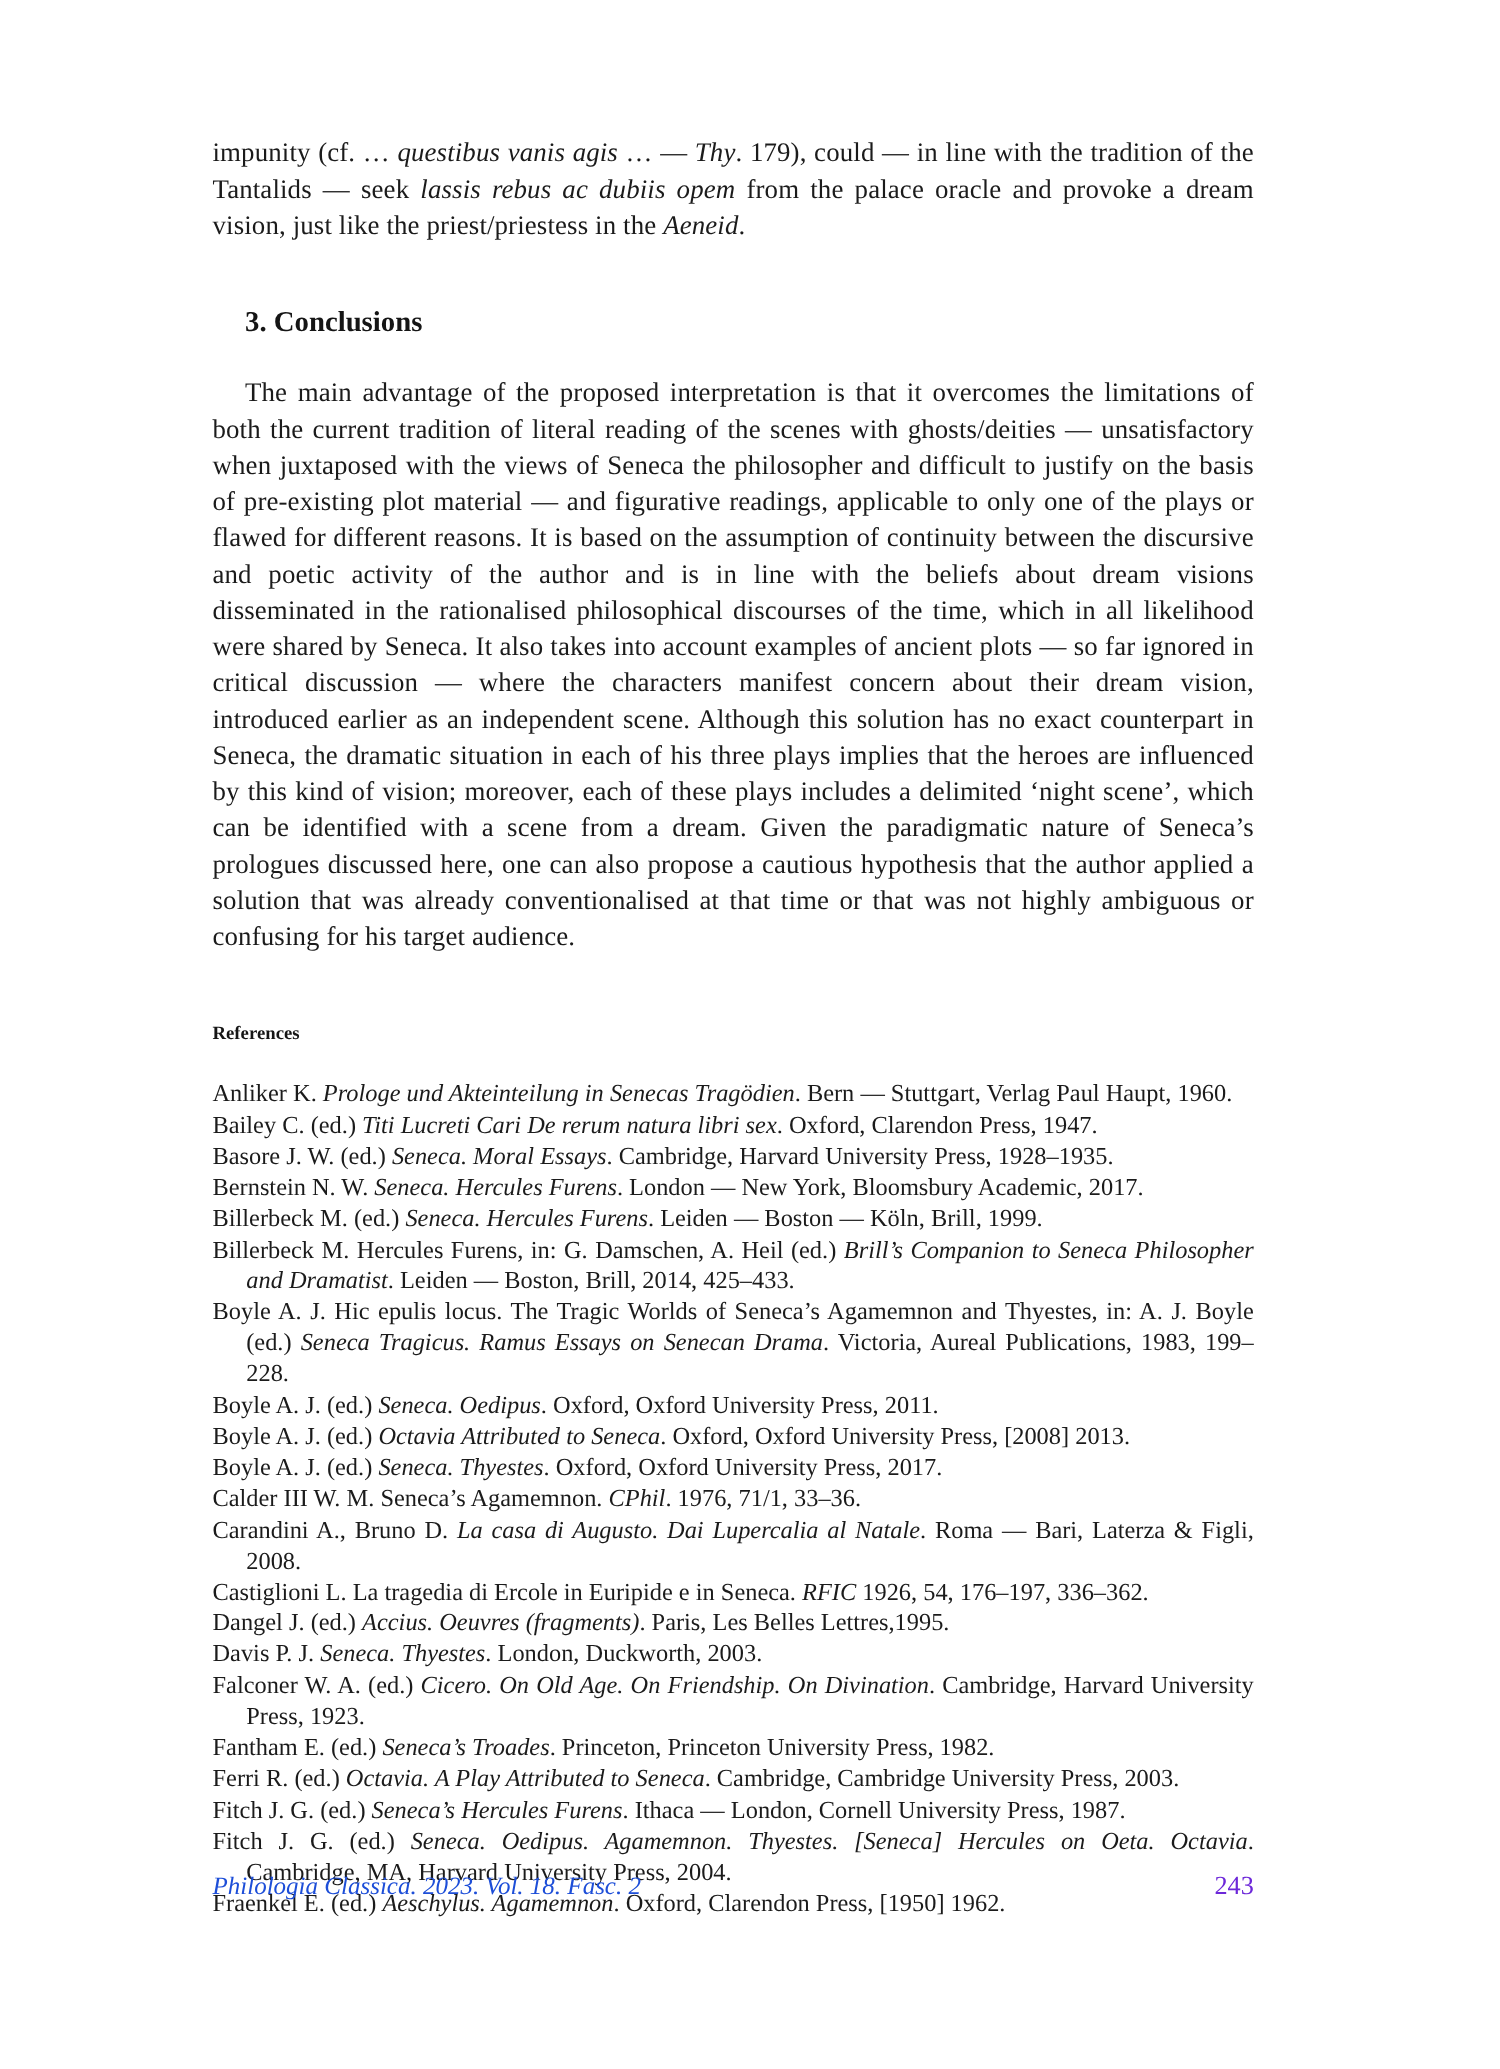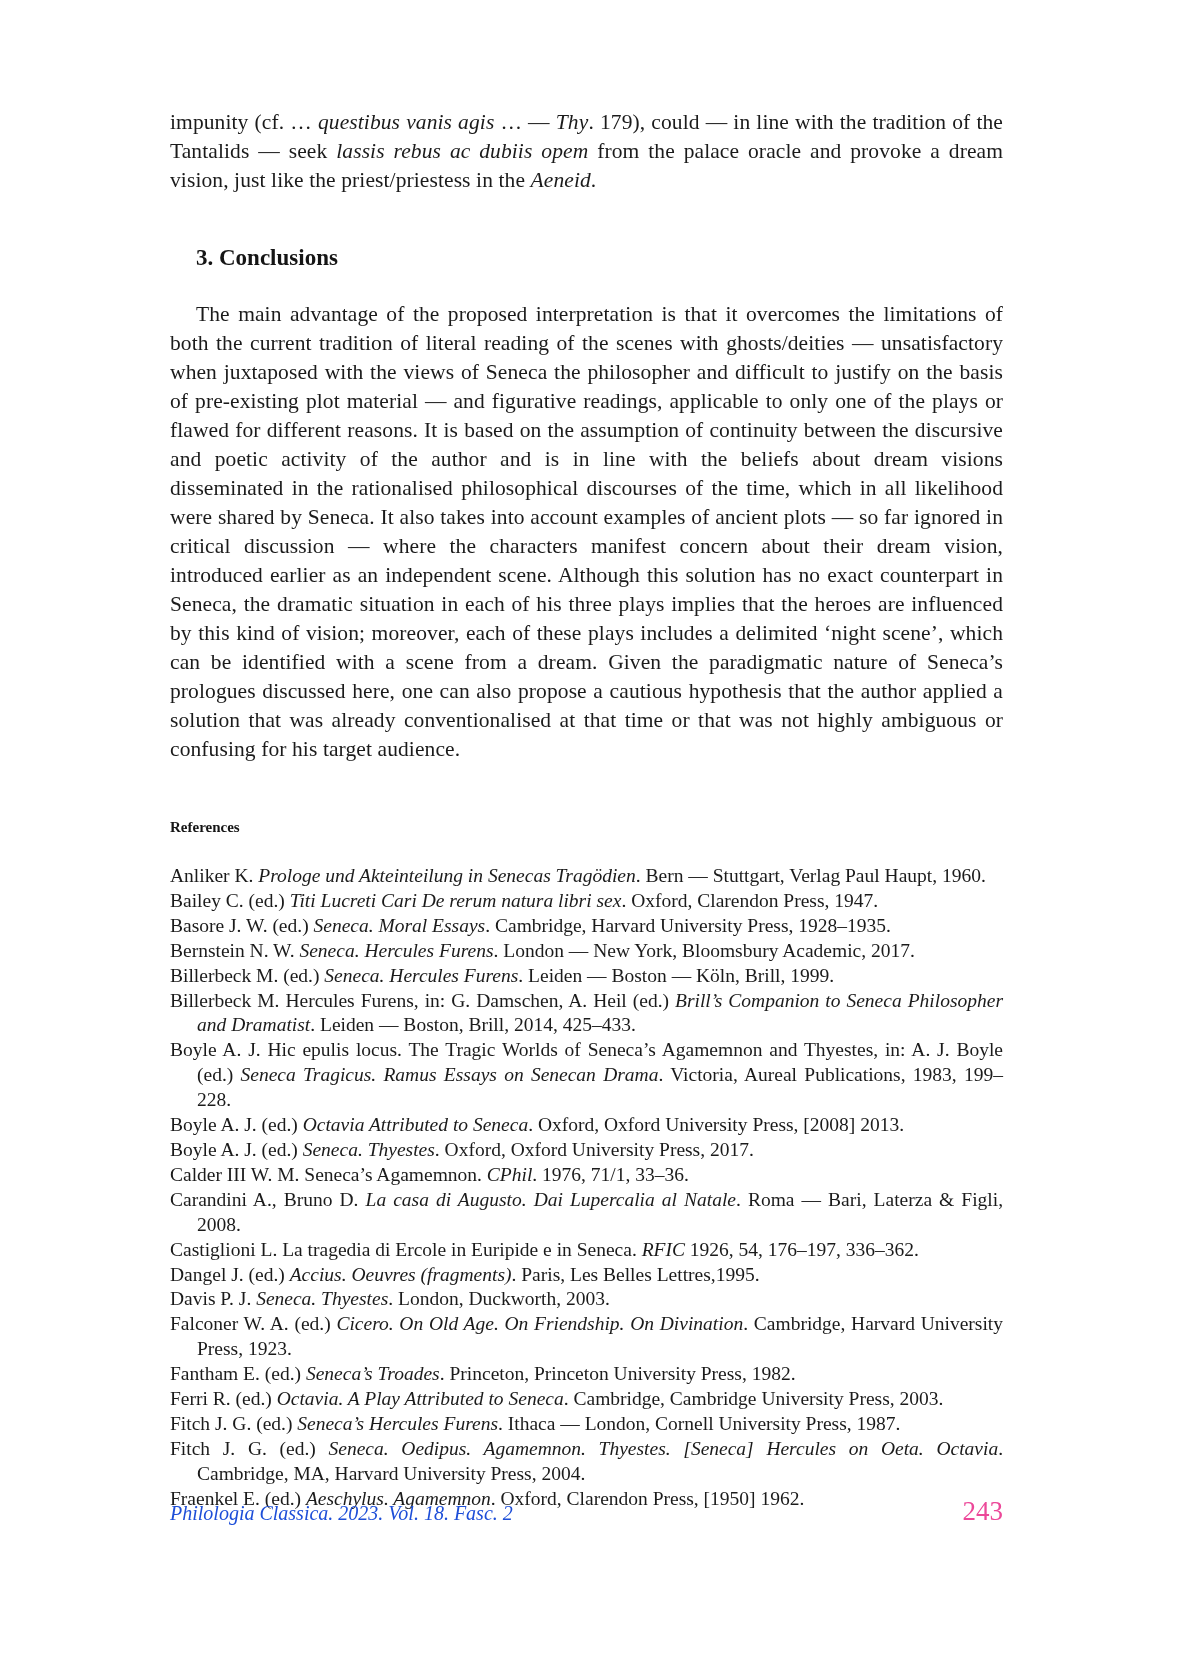--- a/index.html
+++ b/index.html
@@ -69,22 +69,22 @@
     display: flex;
     justify-content: space-between;
     align-items: baseline;
   }
   .footer .journal {
     font-style: italic;
     font-size: 20px;
     color: #1d4ed8;
   }
   .footer .page-num {
-    font-size: 27px;
-    color: #ec4899;
+    font-size: 21px;
+    color: #6d28d9;
   }
 </style>
 </head>
 <body>
 
 <div class="page">
   <div class="content">
 
     <p class="body-par"><span>impunity (cf. … </span><i>questibus vanis agis</i><span> … — </span><i>Thy</i><span>. 179), could — in line with the tradition of the Tantalids — seek </span><i>lassis rebus ac dubiis opem</i><span> from the palace oracle and provoke a dream vision, just like the priest/priestess in the </span><i>Aeneid</i><span>.</span></p>
 
@@ -95,20 +95,21 @@
     <h3 class="refs-heading">References</h3>
 
     <div class="ref-list">
         <div class="ref-entry"><span>Anliker K. </span><i>Prologe und Akteinteilung in Senecas Tragödien</i><span>. Bern — Stuttgart, Verlag Paul Haupt, 1960.</span></div>
         <div class="ref-entry"><span>Bailey C. (ed.) </span><i>Titi Lucreti Cari De rerum natura libri sex</i><span>. Oxford, Clarendon Press, 1947.</span></div>
         <div class="ref-entry"><span>Basore J. W. (ed.) </span><i>Seneca. Moral Essays</i><span>. Cambridge, Harvard University Press, 1928–1935.</span></div>
         <div class="ref-entry"><span>Bernstein N. W. </span><i>Seneca. Hercules Furens</i><span>. London — New York, Bloomsbury Academic, 2017.</span></div>
         <div class="ref-entry"><span>Billerbeck M. (ed.) </span><i>Seneca. Hercules Furens</i><span>. Leiden — Boston — Köln, Brill, 1999.</span></div>
         <div class="ref-entry"><span>Billerbeck M. Hercules Furens, in: G. Damschen, A. Heil (ed.) </span><i>Brill’s Companion to Seneca Philosopher and Dramatist</i><span>. Leiden — Boston, Brill, 2014, 425–433.</span></div>
         <div class="ref-entry"><span>Boyle A. J. Hic epulis locus. The Tragic Worlds of Seneca’s Agamemnon and Thyestes, in: A. J. Boyle (ed.) </span><i>Seneca Tragicus. Ramus Essays on Senecan Drama</i><span>. Victoria, Aureal Publications, 1983, 199–228.</span></div>
+        <div class="ref-entry"><span>Boyle A. J. (ed.) </span><i>Seneca. Oedipus</i><span>. Oxford, Oxford University Press, 2011.</span></div>
         <div class="ref-entry"><span>Boyle A. J. (ed.) </span><i>Octavia Attributed to Seneca</i><span>. Oxford, Oxford University Press, [2008] 2013.</span></div>
         <div class="ref-entry"><span>Boyle A. J. (ed.) </span><i>Seneca. Thyestes</i><span>. Oxford, Oxford University Press, 2017.</span></div>
         <div class="ref-entry"><span>Calder III W. M. Seneca’s Agamemnon. </span><i>CPhil</i><span>. 1976, 71/1, 33–36.</span></div>
         <div class="ref-entry"><span>Carandini A., Bruno D. </span><i>La casa di Augusto. Dai Lupercalia al Natale</i><span>. Roma — Bari, Laterza &amp; Figli, 2008.</span></div>
         <div class="ref-entry"><span>Castiglioni L. La tragedia di Ercole in Euripide e in Seneca. </span><i>RFIC</i><span> 1926, 54, 176–197, 336–362.</span></div>
         <div class="ref-entry"><span>Dangel J. (ed.) </span><i>Accius. Oeuvres (fragments)</i><span>. Paris, Les Belles Lettres,1995.</span></div>
         <div class="ref-entry"><span>Davis P. J. </span><i>Seneca. Thyestes</i><span>. London, Duckworth, 2003.</span></div>
         <div class="ref-entry"><span>Falconer W. A. (ed.) </span><i>Cicero. On Old Age. On Friendship. On Divination</i><span>. Cambridge, Harvard University Press, 1923.</span></div>
         <div class="ref-entry"><span>Fantham E. (ed.) </span><i>Seneca’s Troades</i><span>. Princeton, Princeton University Press, 1982.</span></div>
         <div class="ref-entry"><span>Ferri R. (ed.) </span><i>Octavia. A Play Attributed to Seneca</i><span>. Cambridge, Cambridge University Press, 2003.</span></div>

